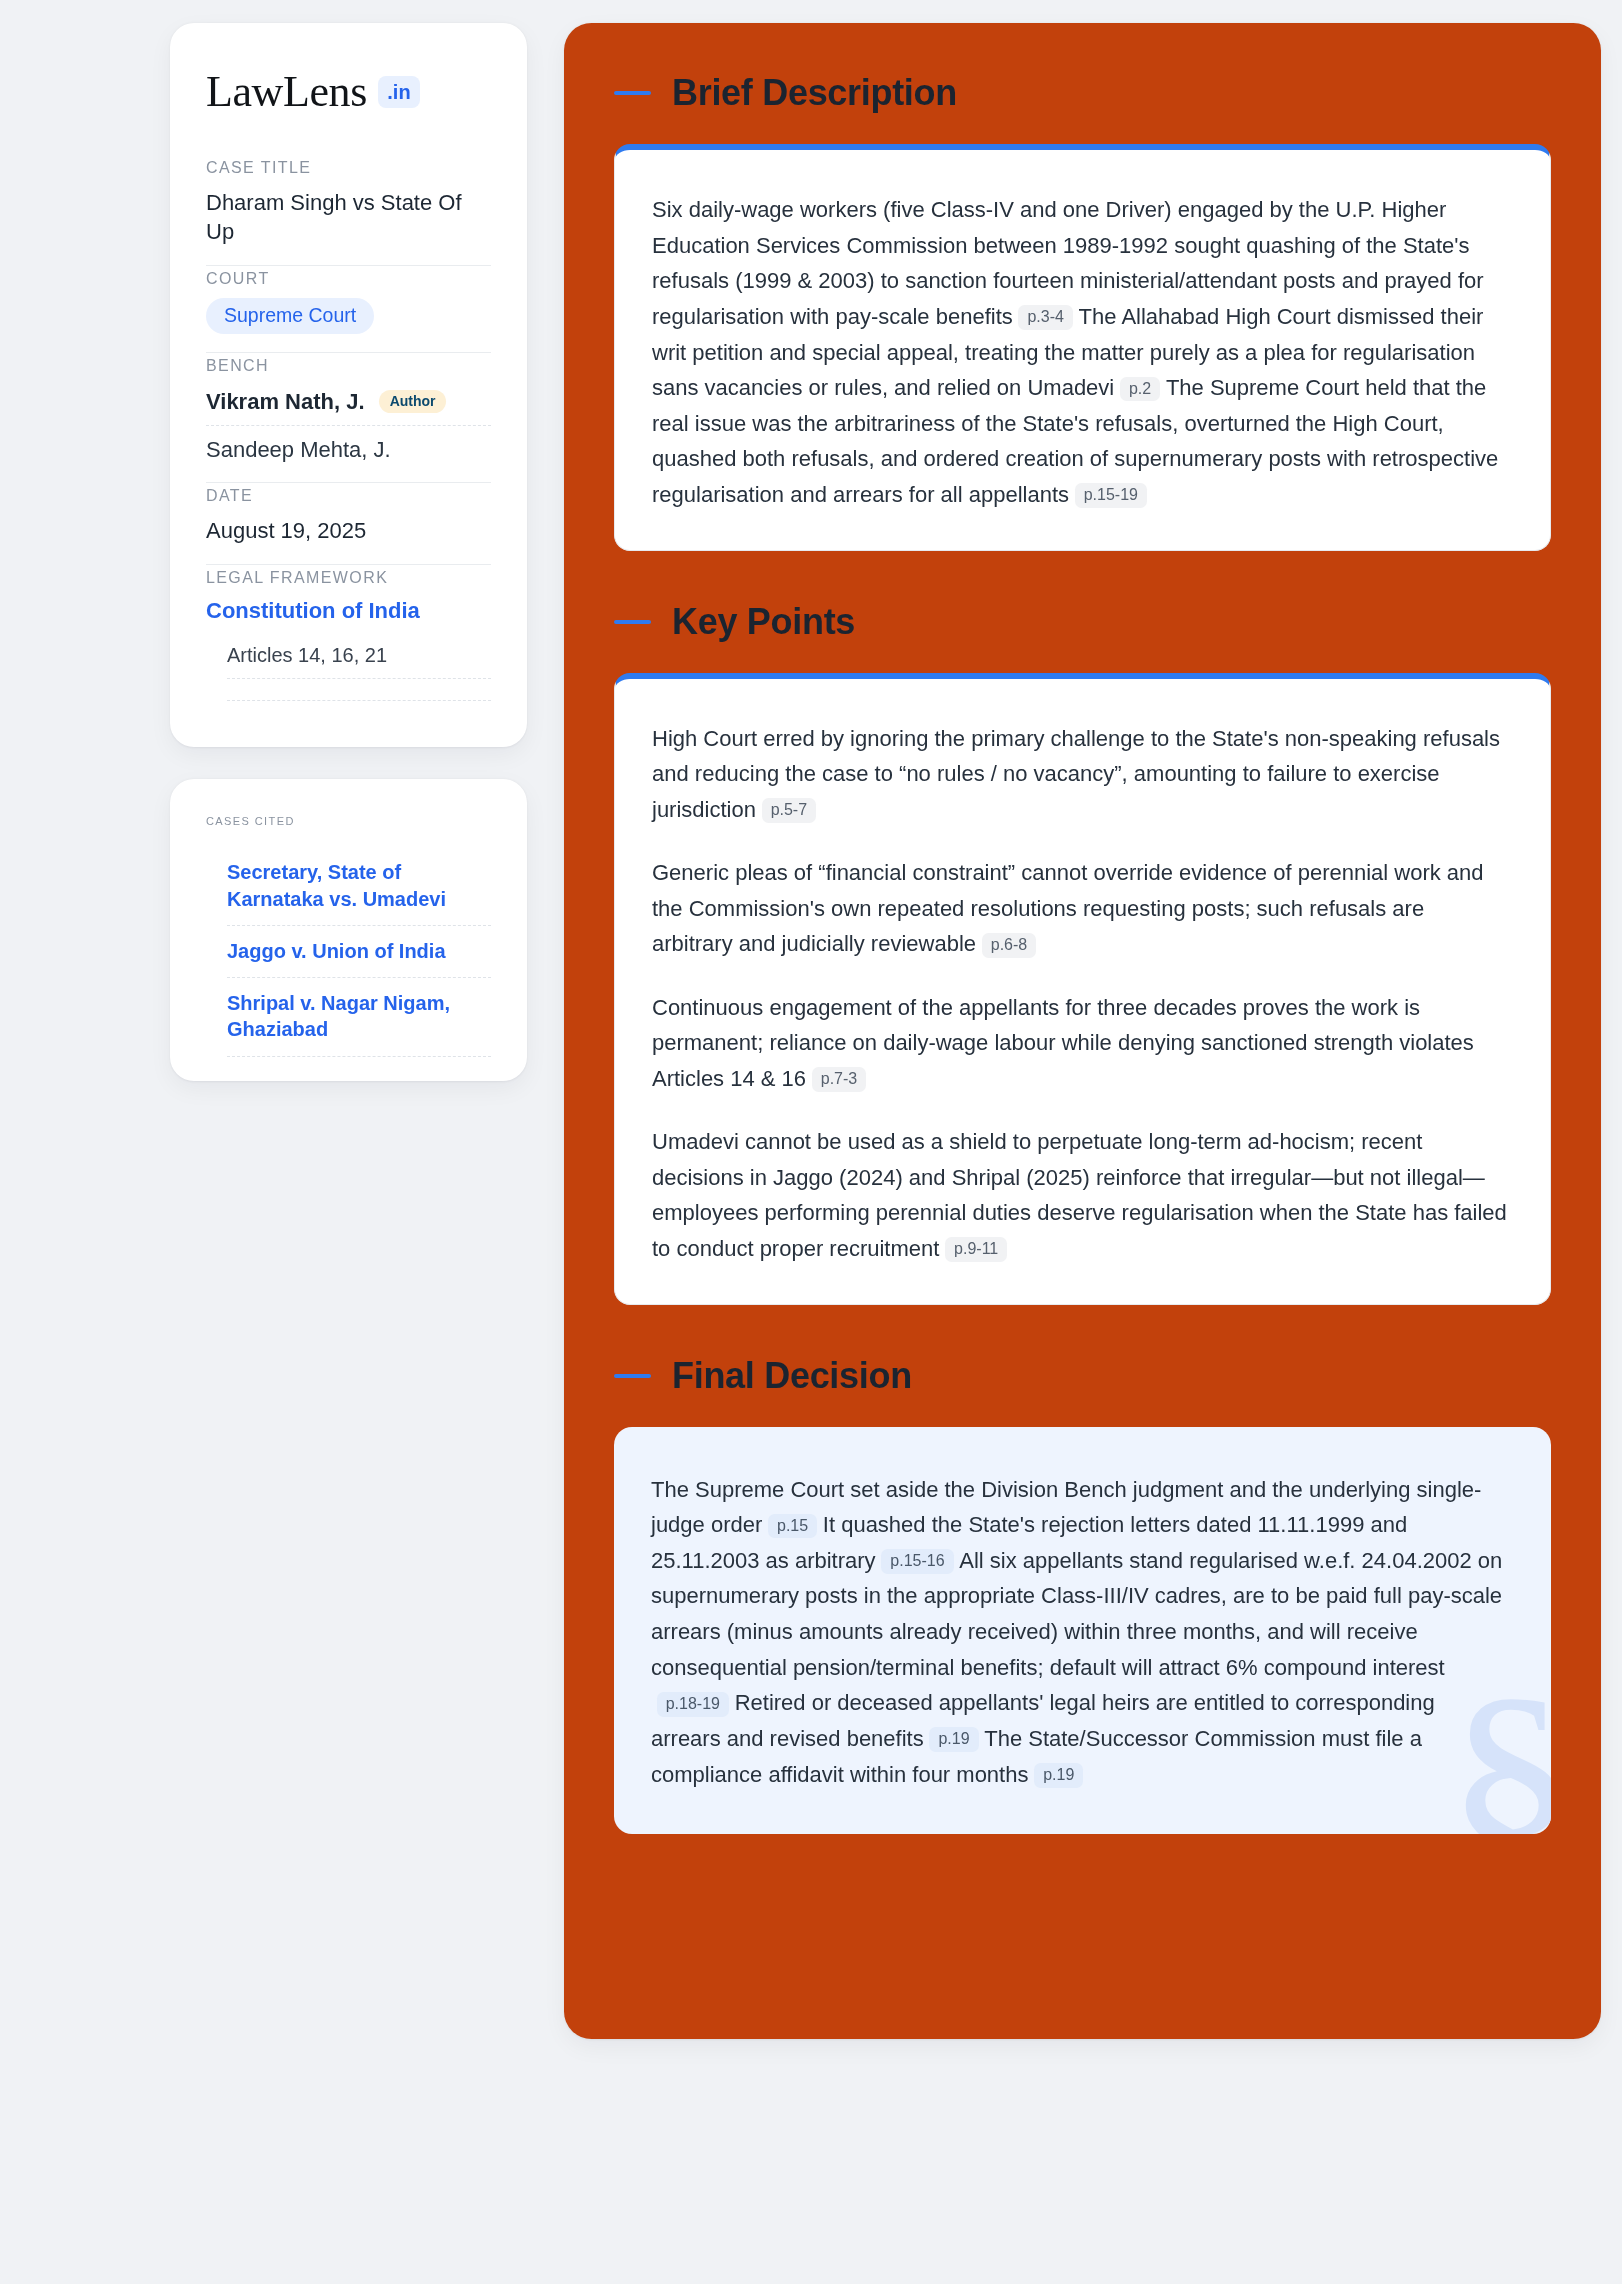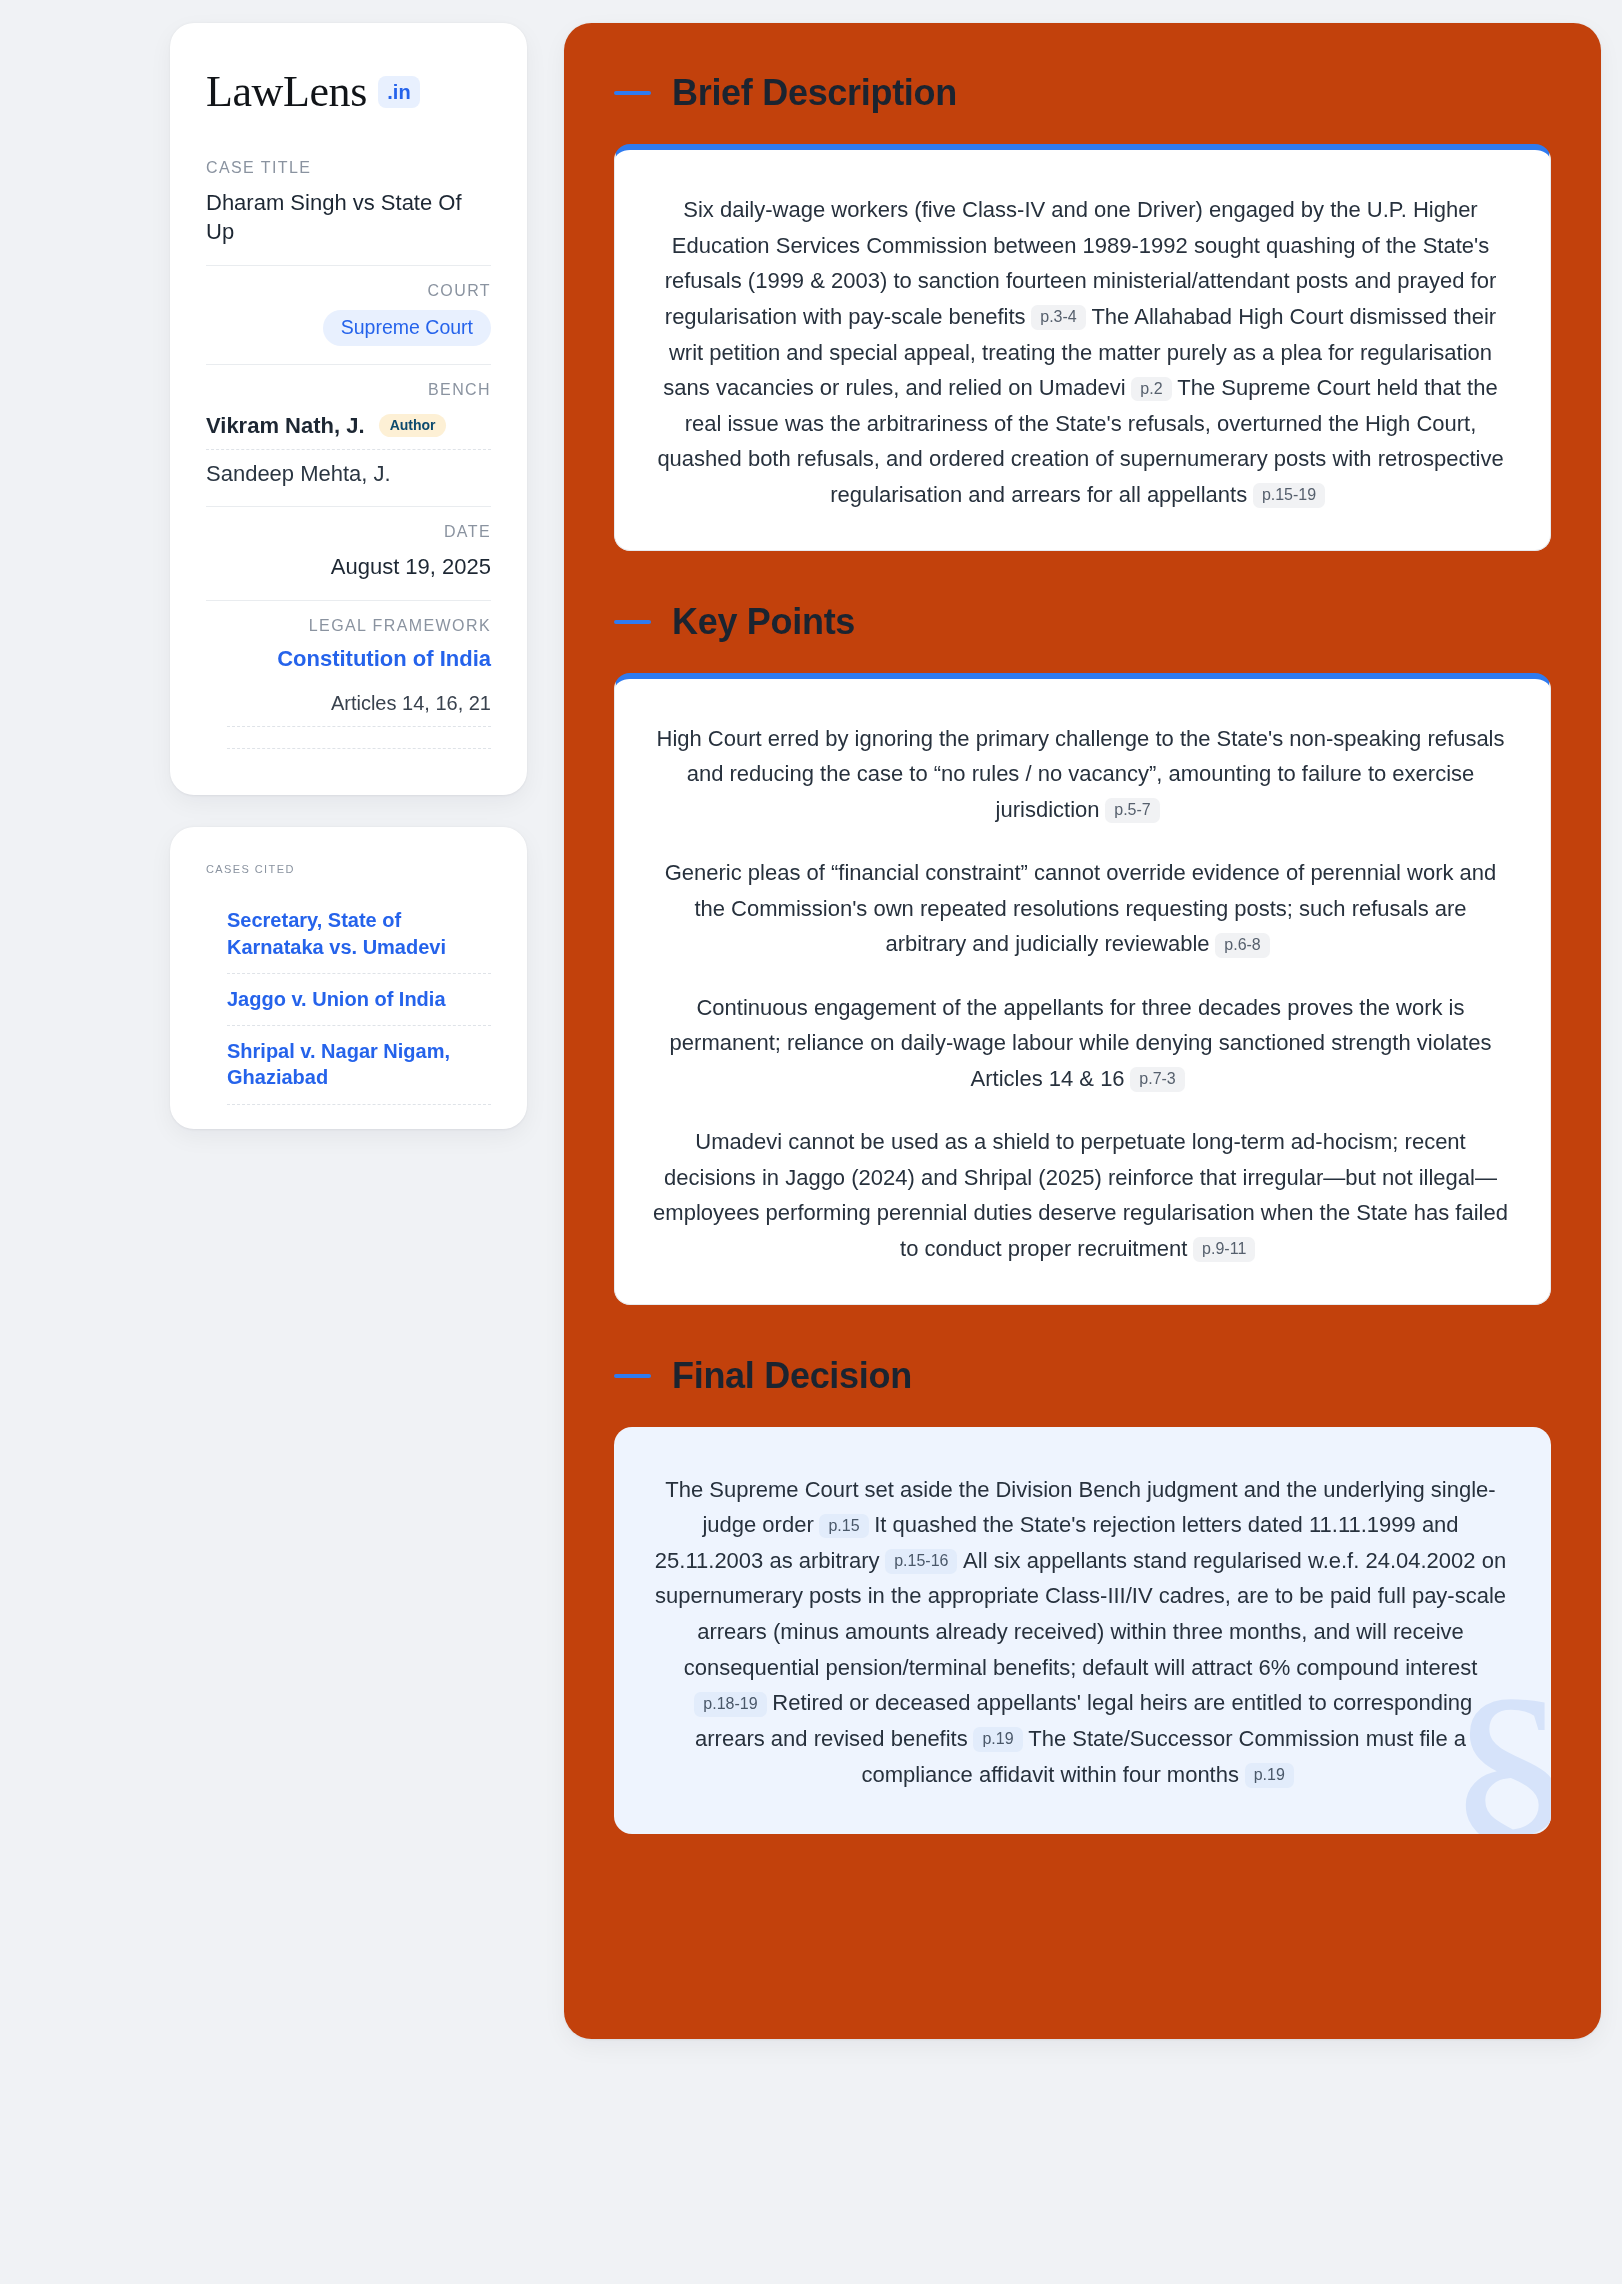--- a/index.html
+++ b/index.html
@@ -54,21 +54,21 @@
     background: #e8f0fe;
     color: #2563eb;
     font-size: 20px;
     font-weight: 700;
     border-radius: 8px;
     padding: 5.7px 9px 6.5px 9px;
     line-height: 1;
   }
 
   .meta-block { padding-bottom: 18px; }
-  .meta-block + .meta-block { border-top: 0.8px solid #e9ecef; padding-top: 16px; text-align: right; }
+  .meta-block + .meta-block { border-top: 0.8px solid #e9ecef; padding-top: 4px; }
 
   .meta-label {
     font-size: 16px;
     letter-spacing: 1.4px;
     color: #8a93a0;
     font-weight: 400;
     margin-bottom: 10.5px;
     text-transform: uppercase;
   }
   .meta-value {
@@ -207,21 +207,20 @@
     user-select: none;
     pointer-events: none;
   }
 
   .para {
     font-size: 22px;
     line-height: 1.62;
     color: #27313d;
     position: relative;
     z-index: 2;
-    text-align: center;
   }
   .para + .para { margin-top: 27.6px; }
 
   .pref {
     display: inline-block;
     background: #f1f2f4;
     color: #56606d;
     font-size: 16px;
     border-radius: 6.5px;
     padding: 4px 9px 4.9px 9px;

